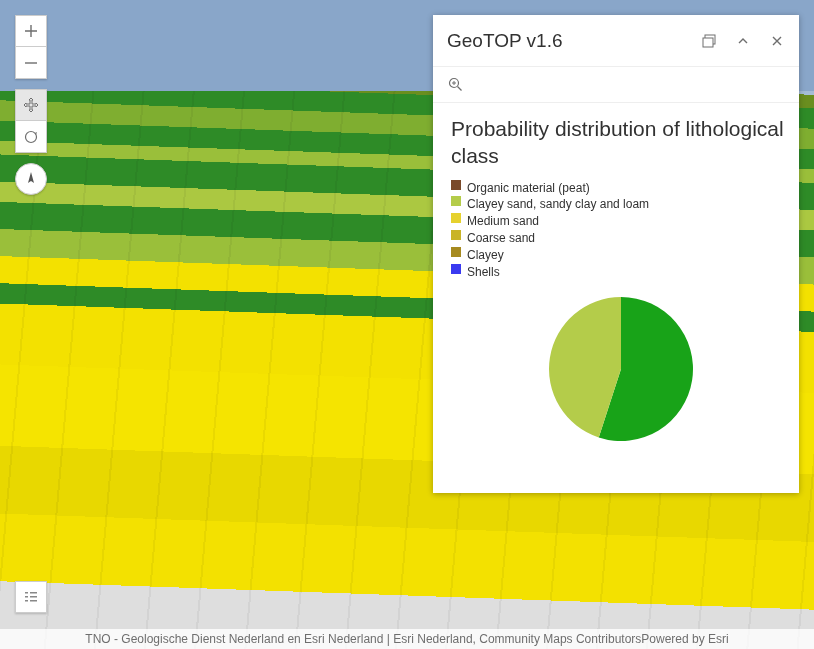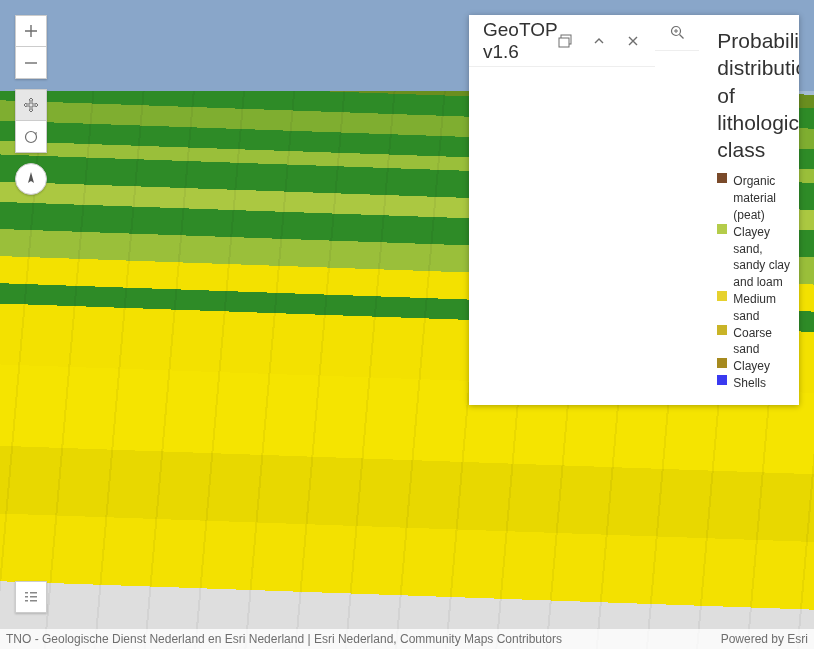--- a/index.html
+++ b/index.html
@@ -69,31 +69,31 @@
     cursor: pointer;
   }
 
   .attribution {
     position: absolute;
     bottom: 0; left: 0; right: 0;
     height: 20px;
     background: rgba(255,255,255,0.8);
     font-size: 12px;
     color: #6e6e6e;
-    display: flex; align-items: center; justify-content: space-between;
+    display: flex; align-items: center; justify-content: center;
     padding: 0 6px;
   }
 
   .panel {
     position: absolute;
     top: 15px; right: 15px;
-    width: 330px;
+    width: 366px;
     background: #fff;
     box-shadow: 0 1px 6px rgba(0,0,0,0.3);
-    display: flex; flex-direction: row;
+    display: flex; flex-direction: column;
   }
   .panel-header {
     height: 52px;
     display: flex; align-items: center;
     padding: 0 14px;
     border-bottom: 1px solid #eee;
   }
   .panel-title {
     flex: 1;
     font-size: 19px;

